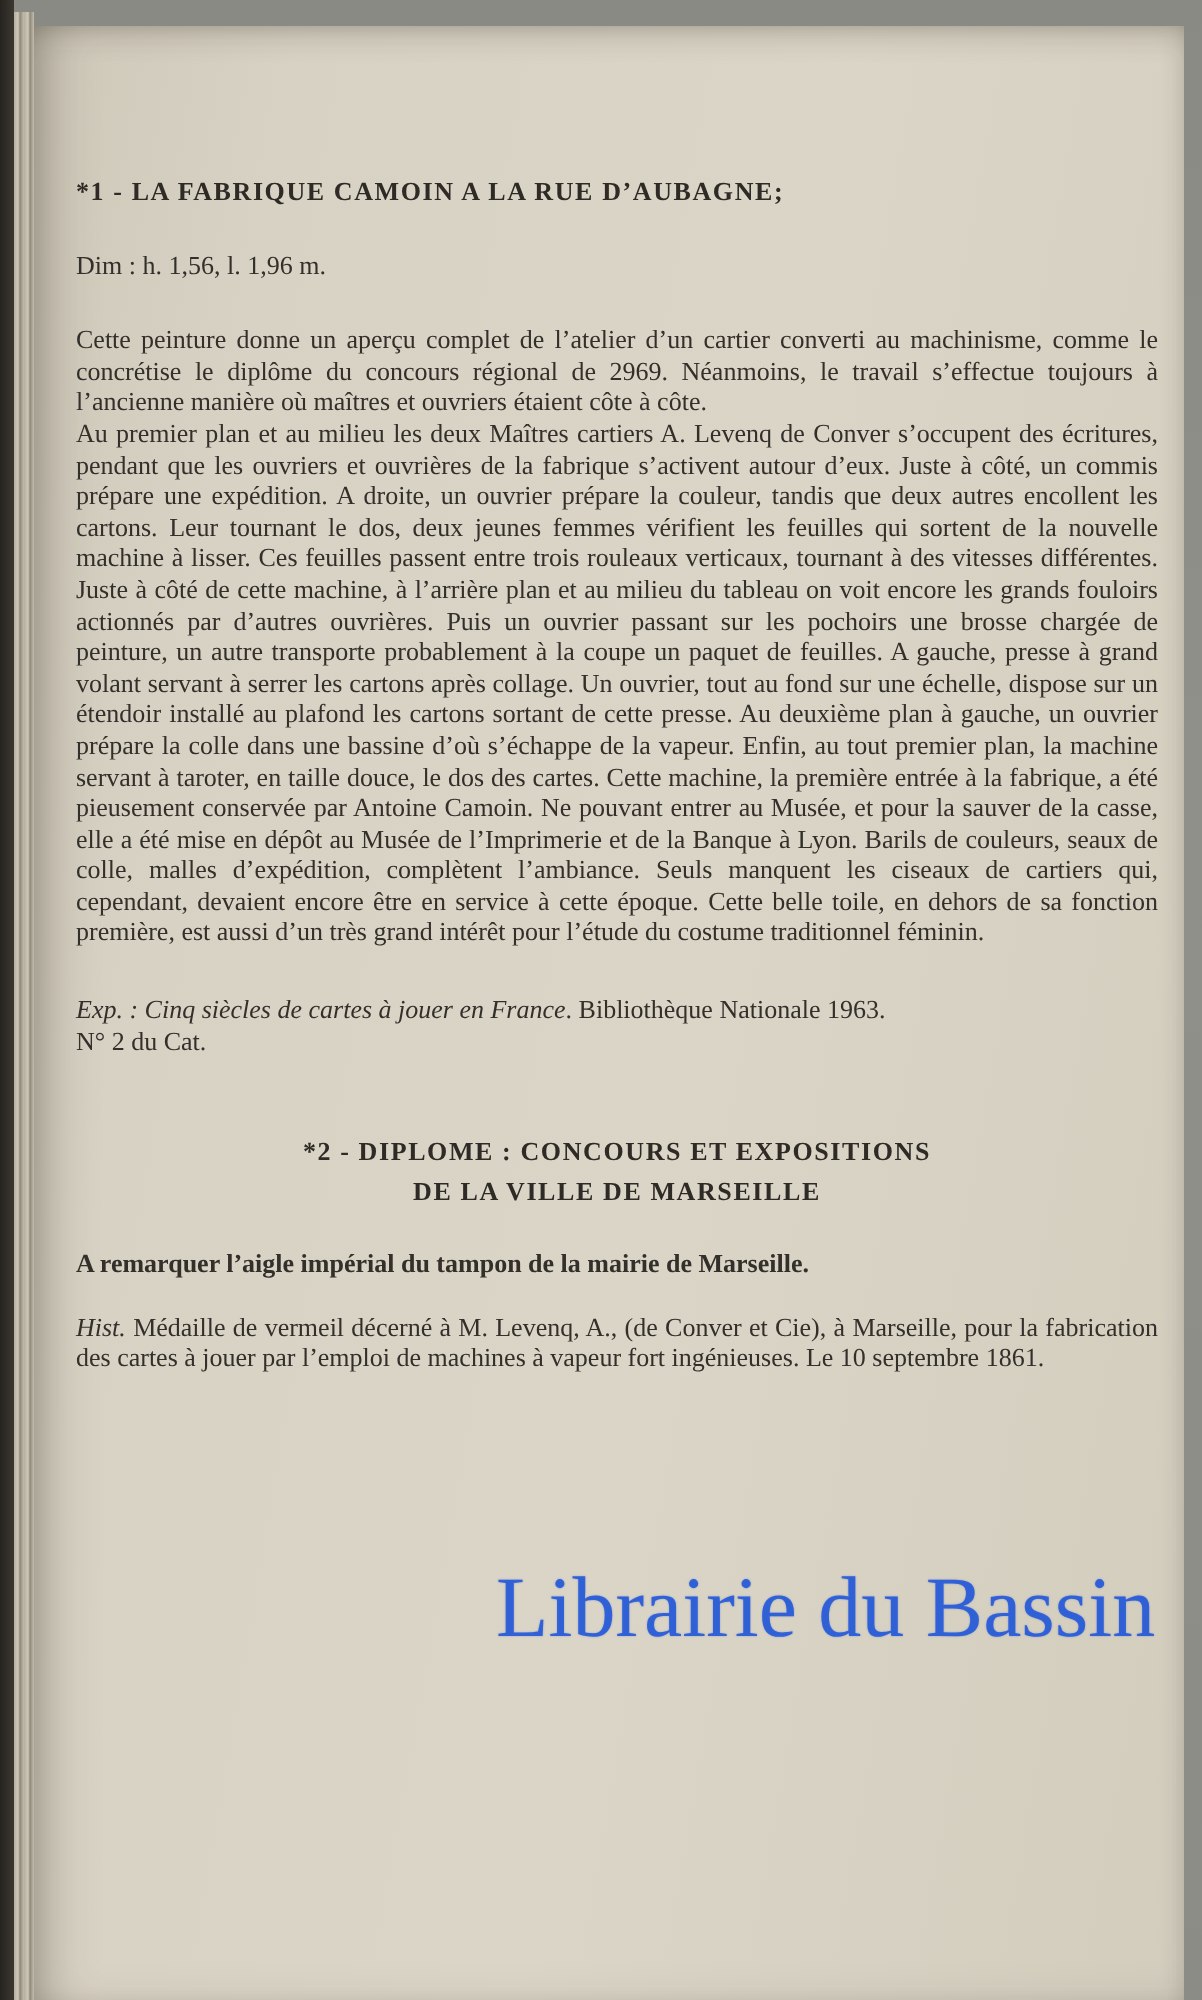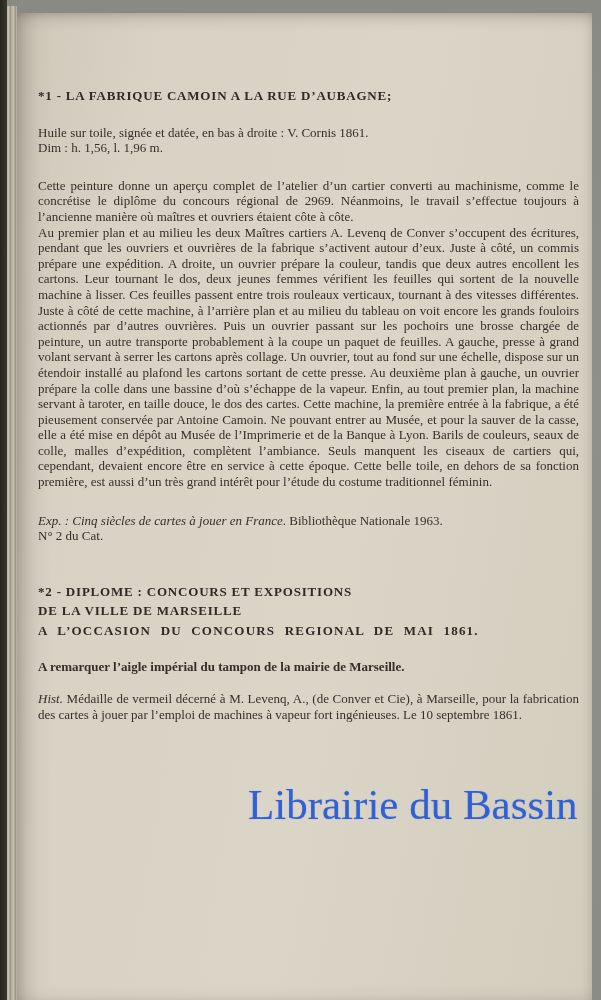--- a/index.html
+++ b/index.html
@@ -60,20 +60,21 @@
     letter-spacing: 0.8px;
     color: #2e2b26;
   }
   .entry-heading-2 {
     margin: 38px 0 0 0;
     font-size: 13px;
     font-weight: bold;
     letter-spacing: 0.8px;
     line-height: 19.5px;
     color: #2e2b26;
+    text-align: center;
   }
   .entry-heading-2 .hline { display: block; }
   .entry-heading-2 .hline-wide { letter-spacing: 1.2px; word-spacing: 5px; }
   .tech {
     margin: 21px 0 0 0;
   }
   .tech .line { display: block; }
   .body-text {
     margin-top: 22px;
   }
@@ -116,35 +117,33 @@
 
   <div class="spine-shadow"></div>
   <div class="page-edges"></div>
 
   <div class="page">
     <div class="content">
 
       <h1 class="entry-heading">*1 - LA FABRIQUE CAMOIN A LA RUE D’AUBAGNE;</h1>
 
       <p class="tech">
-          <span class="line">Huile sur toile, signée et datée, en bas à droite : V. Cornis 1861.</span>
           <span class="line">Dim : h. 1,56, l. 1,96 m.</span>
         </p>
 
       <div class="body-text">
         <p>Cette peinture donne un aperçu complet de l’atelier d’un cartier converti au machinisme, comme le concrétise le diplôme du concours régional de 2969. Néanmoins, le travail s’effectue toujours à l’ancienne manière où maîtres et ouvriers étaient côte à côte.</p>
         <p>Au premier plan et au milieu les deux Maîtres cartiers A. Levenq de Conver s’occupent des écritures, pendant que les ouvriers et ouvrières de la fabrique s’activent autour d’eux. Juste à côté, un commis prépare une expédition. A droite, un ouvrier prépare la couleur, tandis que deux autres encollent les cartons. Leur tournant le dos, deux jeunes femmes vérifient les feuilles qui sortent de la nouvelle machine à lisser. Ces feuilles passent entre trois rouleaux verticaux, tournant à des vitesses différentes. Juste à côté de cette machine, à l’arrière plan et au milieu du tableau on voit encore les grands fouloirs actionnés par d’autres ouvrières. Puis un ouvrier passant sur les pochoirs une brosse chargée de peinture, un autre transporte probablement à la coupe un paquet de feuilles. A gauche, presse à grand volant servant à serrer les cartons après collage. Un ouvrier, tout au fond sur une échelle, dispose sur un étendoir installé au plafond les cartons sortant de cette presse. Au deuxième plan à gauche, un ouvrier prépare la colle dans une bassine d’où s’échappe de la vapeur. Enfin, au tout premier plan, la machine servant à taroter, en taille douce, le dos des cartes. Cette machine, la première entrée à la fabrique, a été pieusement conservée par Antoine Camoin. Ne pouvant entrer au Musée, et pour la sauver de la casse, elle a été mise en dépôt au Musée de l’Imprimerie et de la Banque à Lyon. Barils de couleurs, seaux de colle, malles d’expédition, complètent l’ambiance. Seuls manquent les ciseaux de cartiers qui, cependant, devaient encore être en service à cette époque. Cette belle toile, en dehors de sa fonction première, est aussi d’un très grand intérêt pour l’étude du costume traditionnel féminin.</p>
       </div>
 
       <p class="exp"><span class="italic">Exp. : </span><span class="italic">Cinq siècles de cartes à jouer en France</span><span>. Bibliothèque Nationale 1963.</span><br><span>N° 2 du Cat.</span></p>
 
       <h2 class="entry-heading-2">
           <span class="hline">*2 - DIPLOME : CONCOURS ET EXPOSITIONS</span>
           <span class="hline">DE LA VILLE DE MARSEILLE</span>
-          <span class="hline hline-wide">A L’OCCASION DU CONCOURS REGIONAL DE MAI 1861.</span>
         </h2>
 
 
       <p class="note">A remarquer l’aigle impérial du tampon de la mairie de Marseille.</p>
 
       <p class="hist"><span class="italic">Hist.</span><span> Médaille de vermeil décerné à M. Levenq, A., (de Conver et Cie), à Marseille, pour la fabrication des cartes à jouer par l’emploi de machines à vapeur fort ingénieuses. Le 10 septembre 1861.</span></p>
 
     </div>
   </div>
 

